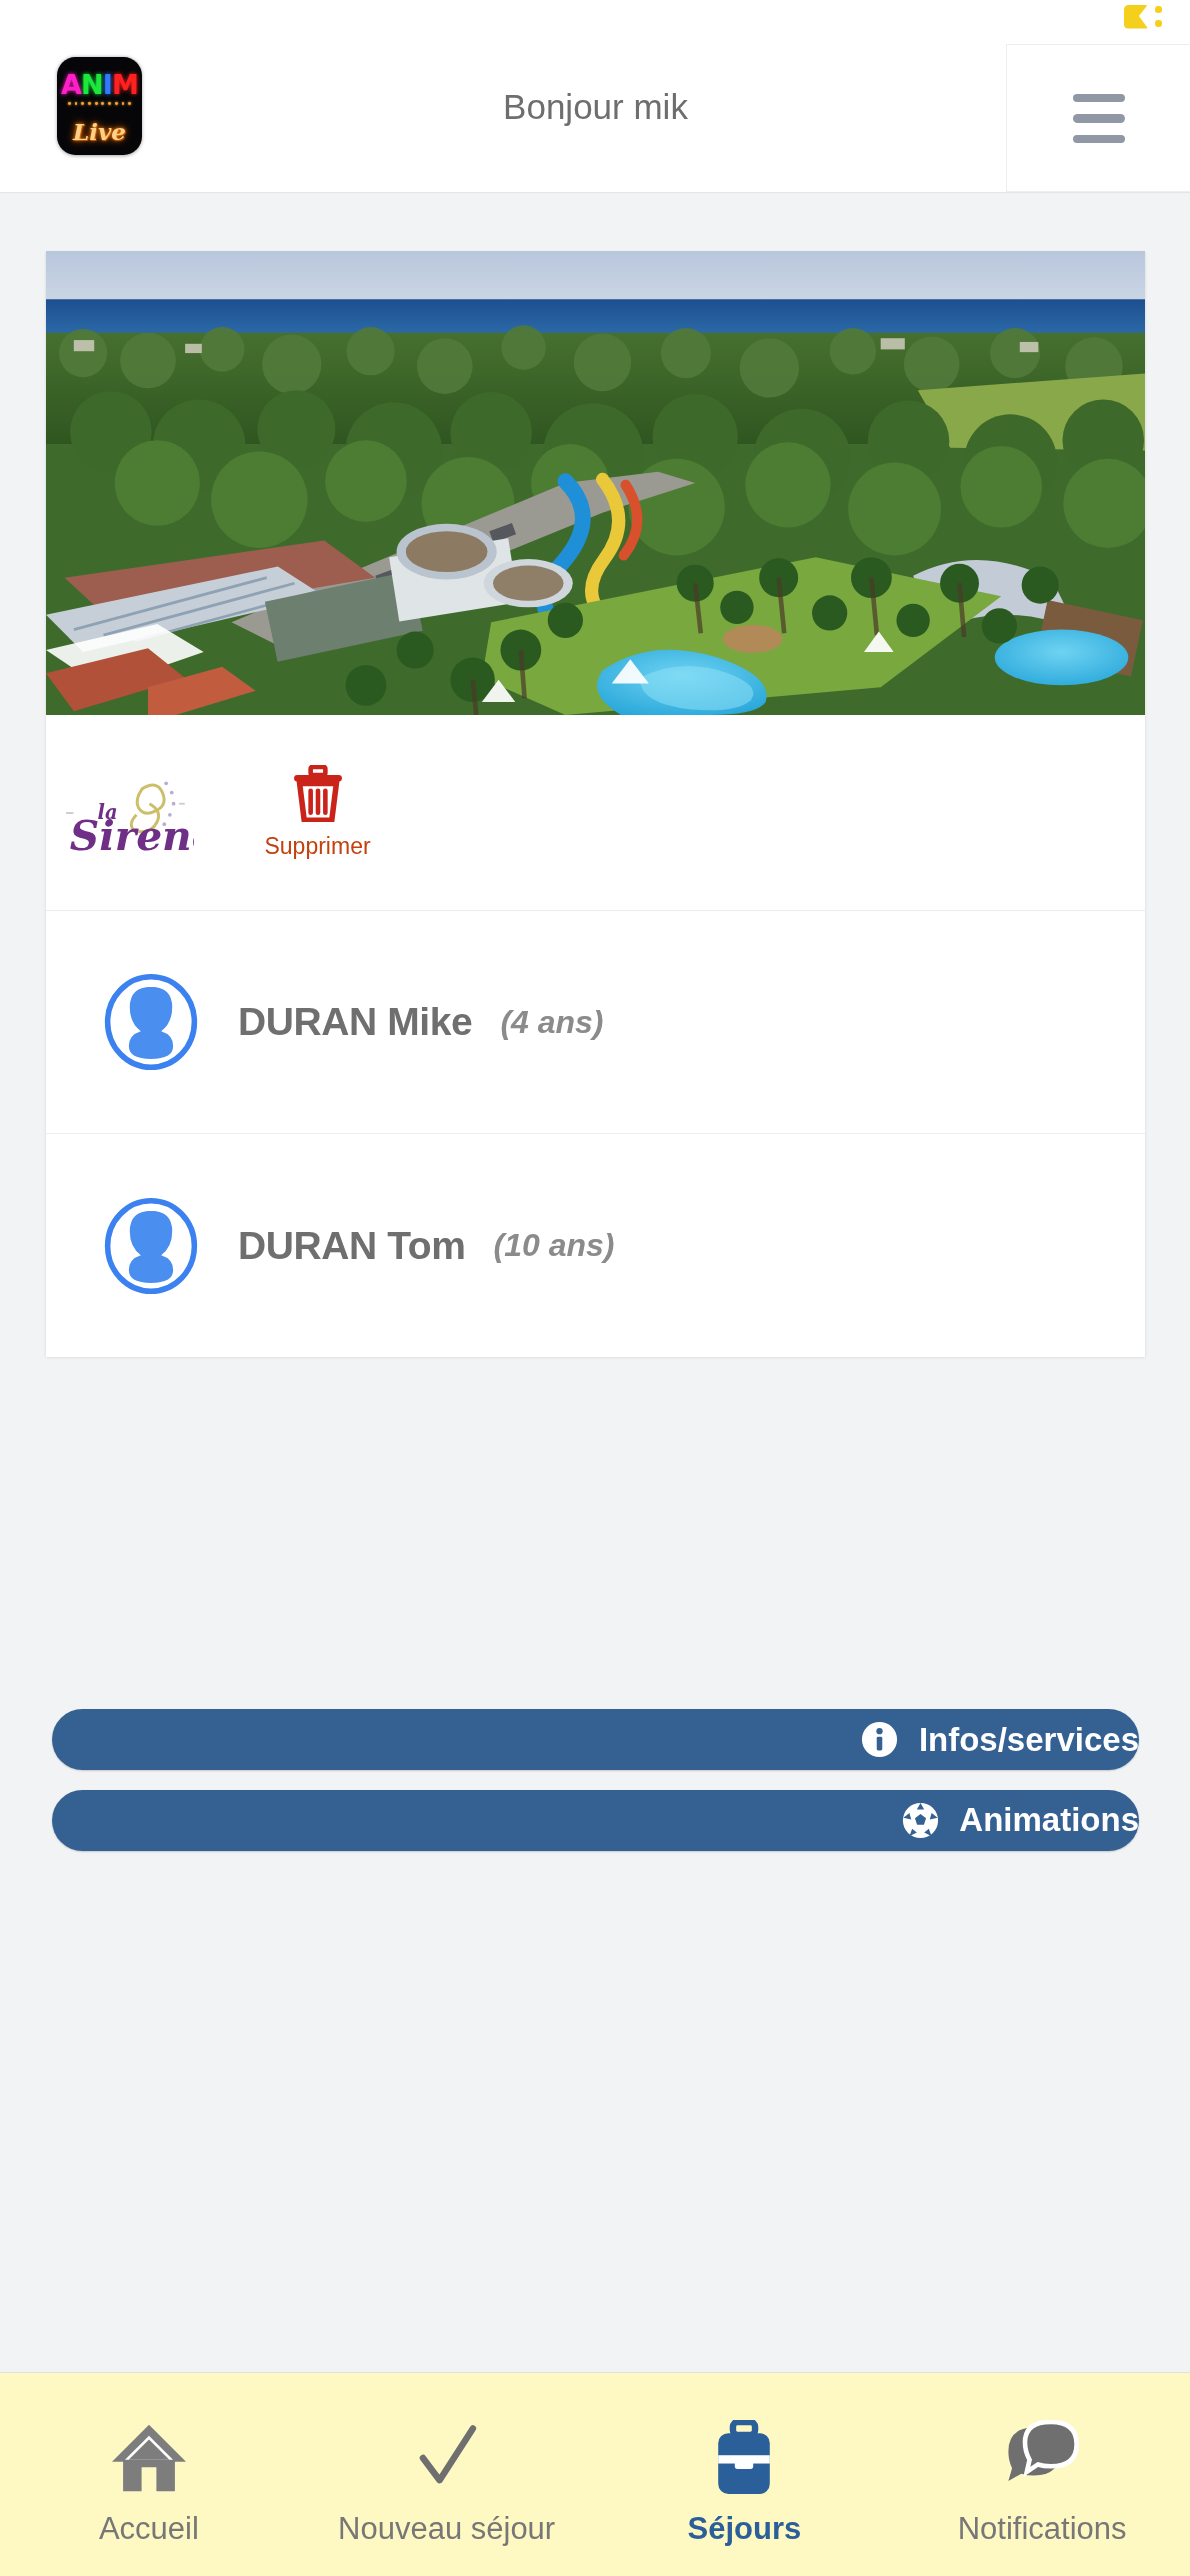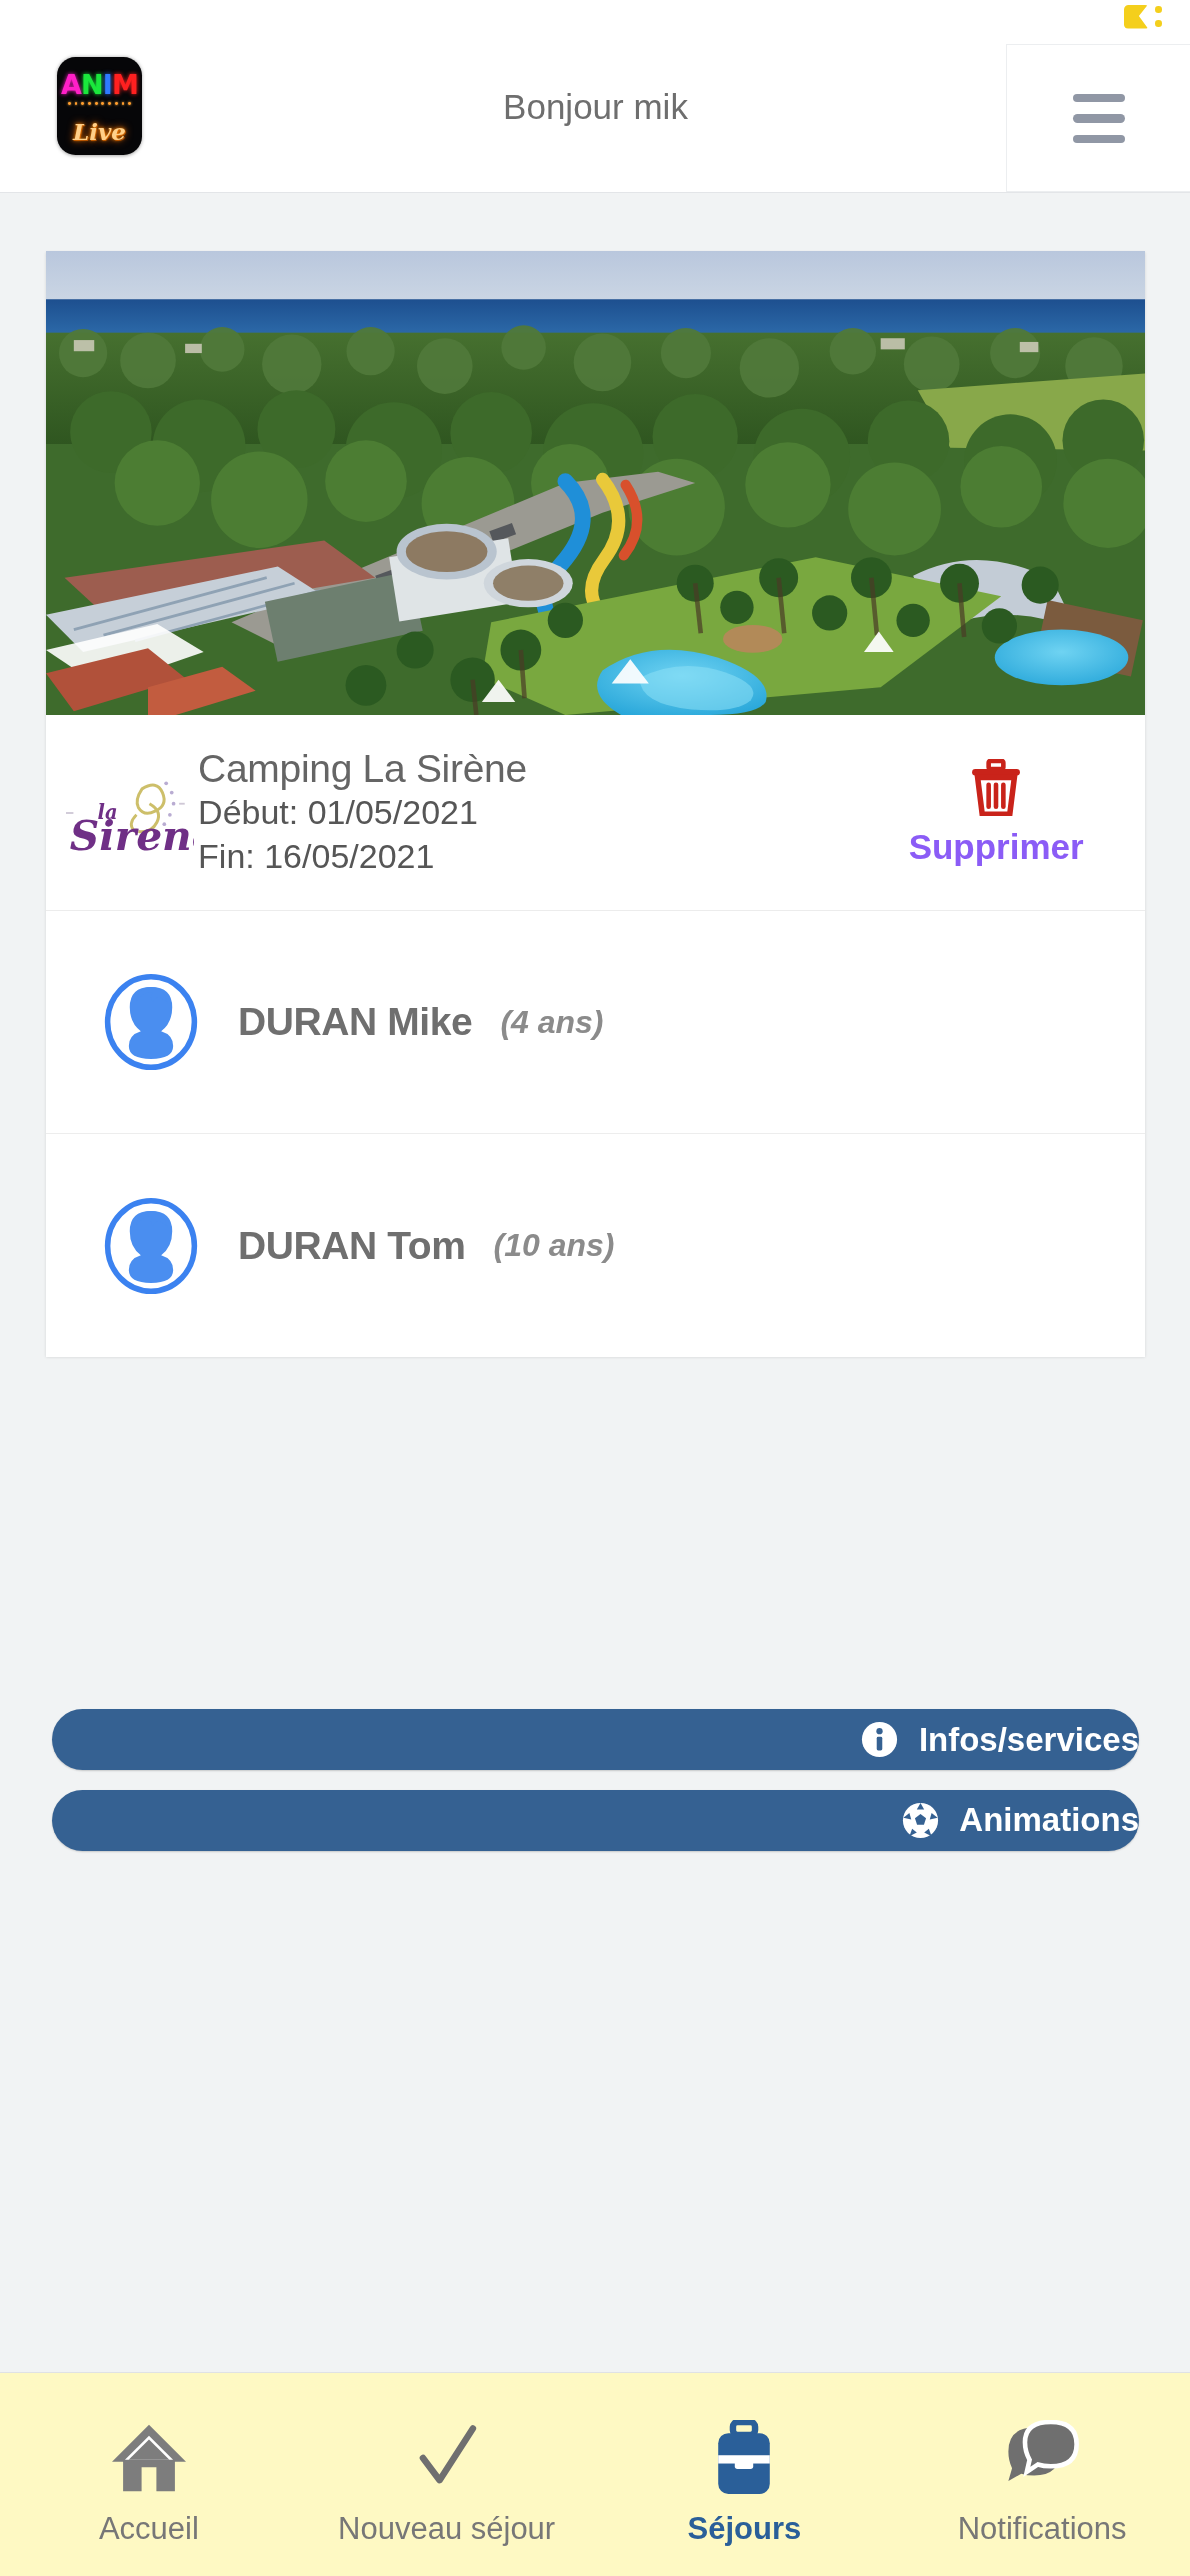--- a/index.html
+++ b/index.html
@@ -217,23 +217,23 @@
     line-height: 1.28;
   }
 
   .delete-action {
     flex: 0 0 250px;
     text-align: center;
     padding-right: 3.7px;
   }
   .trash-icon { display: block; margin: 0 auto 11px; }
   .delete-label {
-    font-size: 35px;
-    color: #8b5cf6;
-    font-weight: 700;
+    font-size: 23px;
+    color: #c2410c;
+    font-weight: 400;
   }
 
   
   .participant {
     display: flex;
     align-items: center;
     height: 223px;
     padding-left: 57px;
     border-bottom: 0.9px solid #ededed;
   }
@@ -531,25 +531,20 @@
               <circle cx="128" cy="34" r="2"></circle>
               <circle cx="130" cy="46" r="2"></circle>
             <circle cx="126" cy="58" r="2"></circle>
               <circle cx="120" cy="68" r="2"></circle>
           </g>
           <text x="18" y="96" font-family="DejaVu Serif, serif" font-style="italic" font-size="44" font-weight="700" fill="#6f2f86">Sirene</text>
           <text x="48" y="62" font-family="DejaVu Serif, serif" font-style="italic" font-size="21" font-weight="700" fill="#6f2f86">la</text>
         </svg>
       </div>
 
-      <div class="stay-texts">
-        <div class="stay-name">Camping La Sirène</div>
-        <div class="stay-date">Début: 01/05/2021</div>
-        <div class="stay-date">Fin: 16/05/2021</div>
-      </div>
 
       <div class="delete-action">
         <svg class="trash-icon" width="52" height="57" viewBox="0 0 56 62" aria-hidden="true">
           <rect x="20" y="2" width="16" height="9" rx="2" fill="none" stroke="#c9231a" stroke-width="5"></rect>
           <rect x="2" y="11" width="52" height="7" rx="3.5" fill="#c9231a"></rect>
           <path d="M8 20 L48 20 L43 60 L13 60 Z" fill="none" stroke="#c9231a" stroke-width="6"></path>
           <g stroke="#c9231a" stroke-width="5" stroke-linecap="round">
             <path d="M20 28 L20 52"></path>
               <path d="M28 28 L28 52"></path>
               <path d="M36 28 L36 52"></path>

